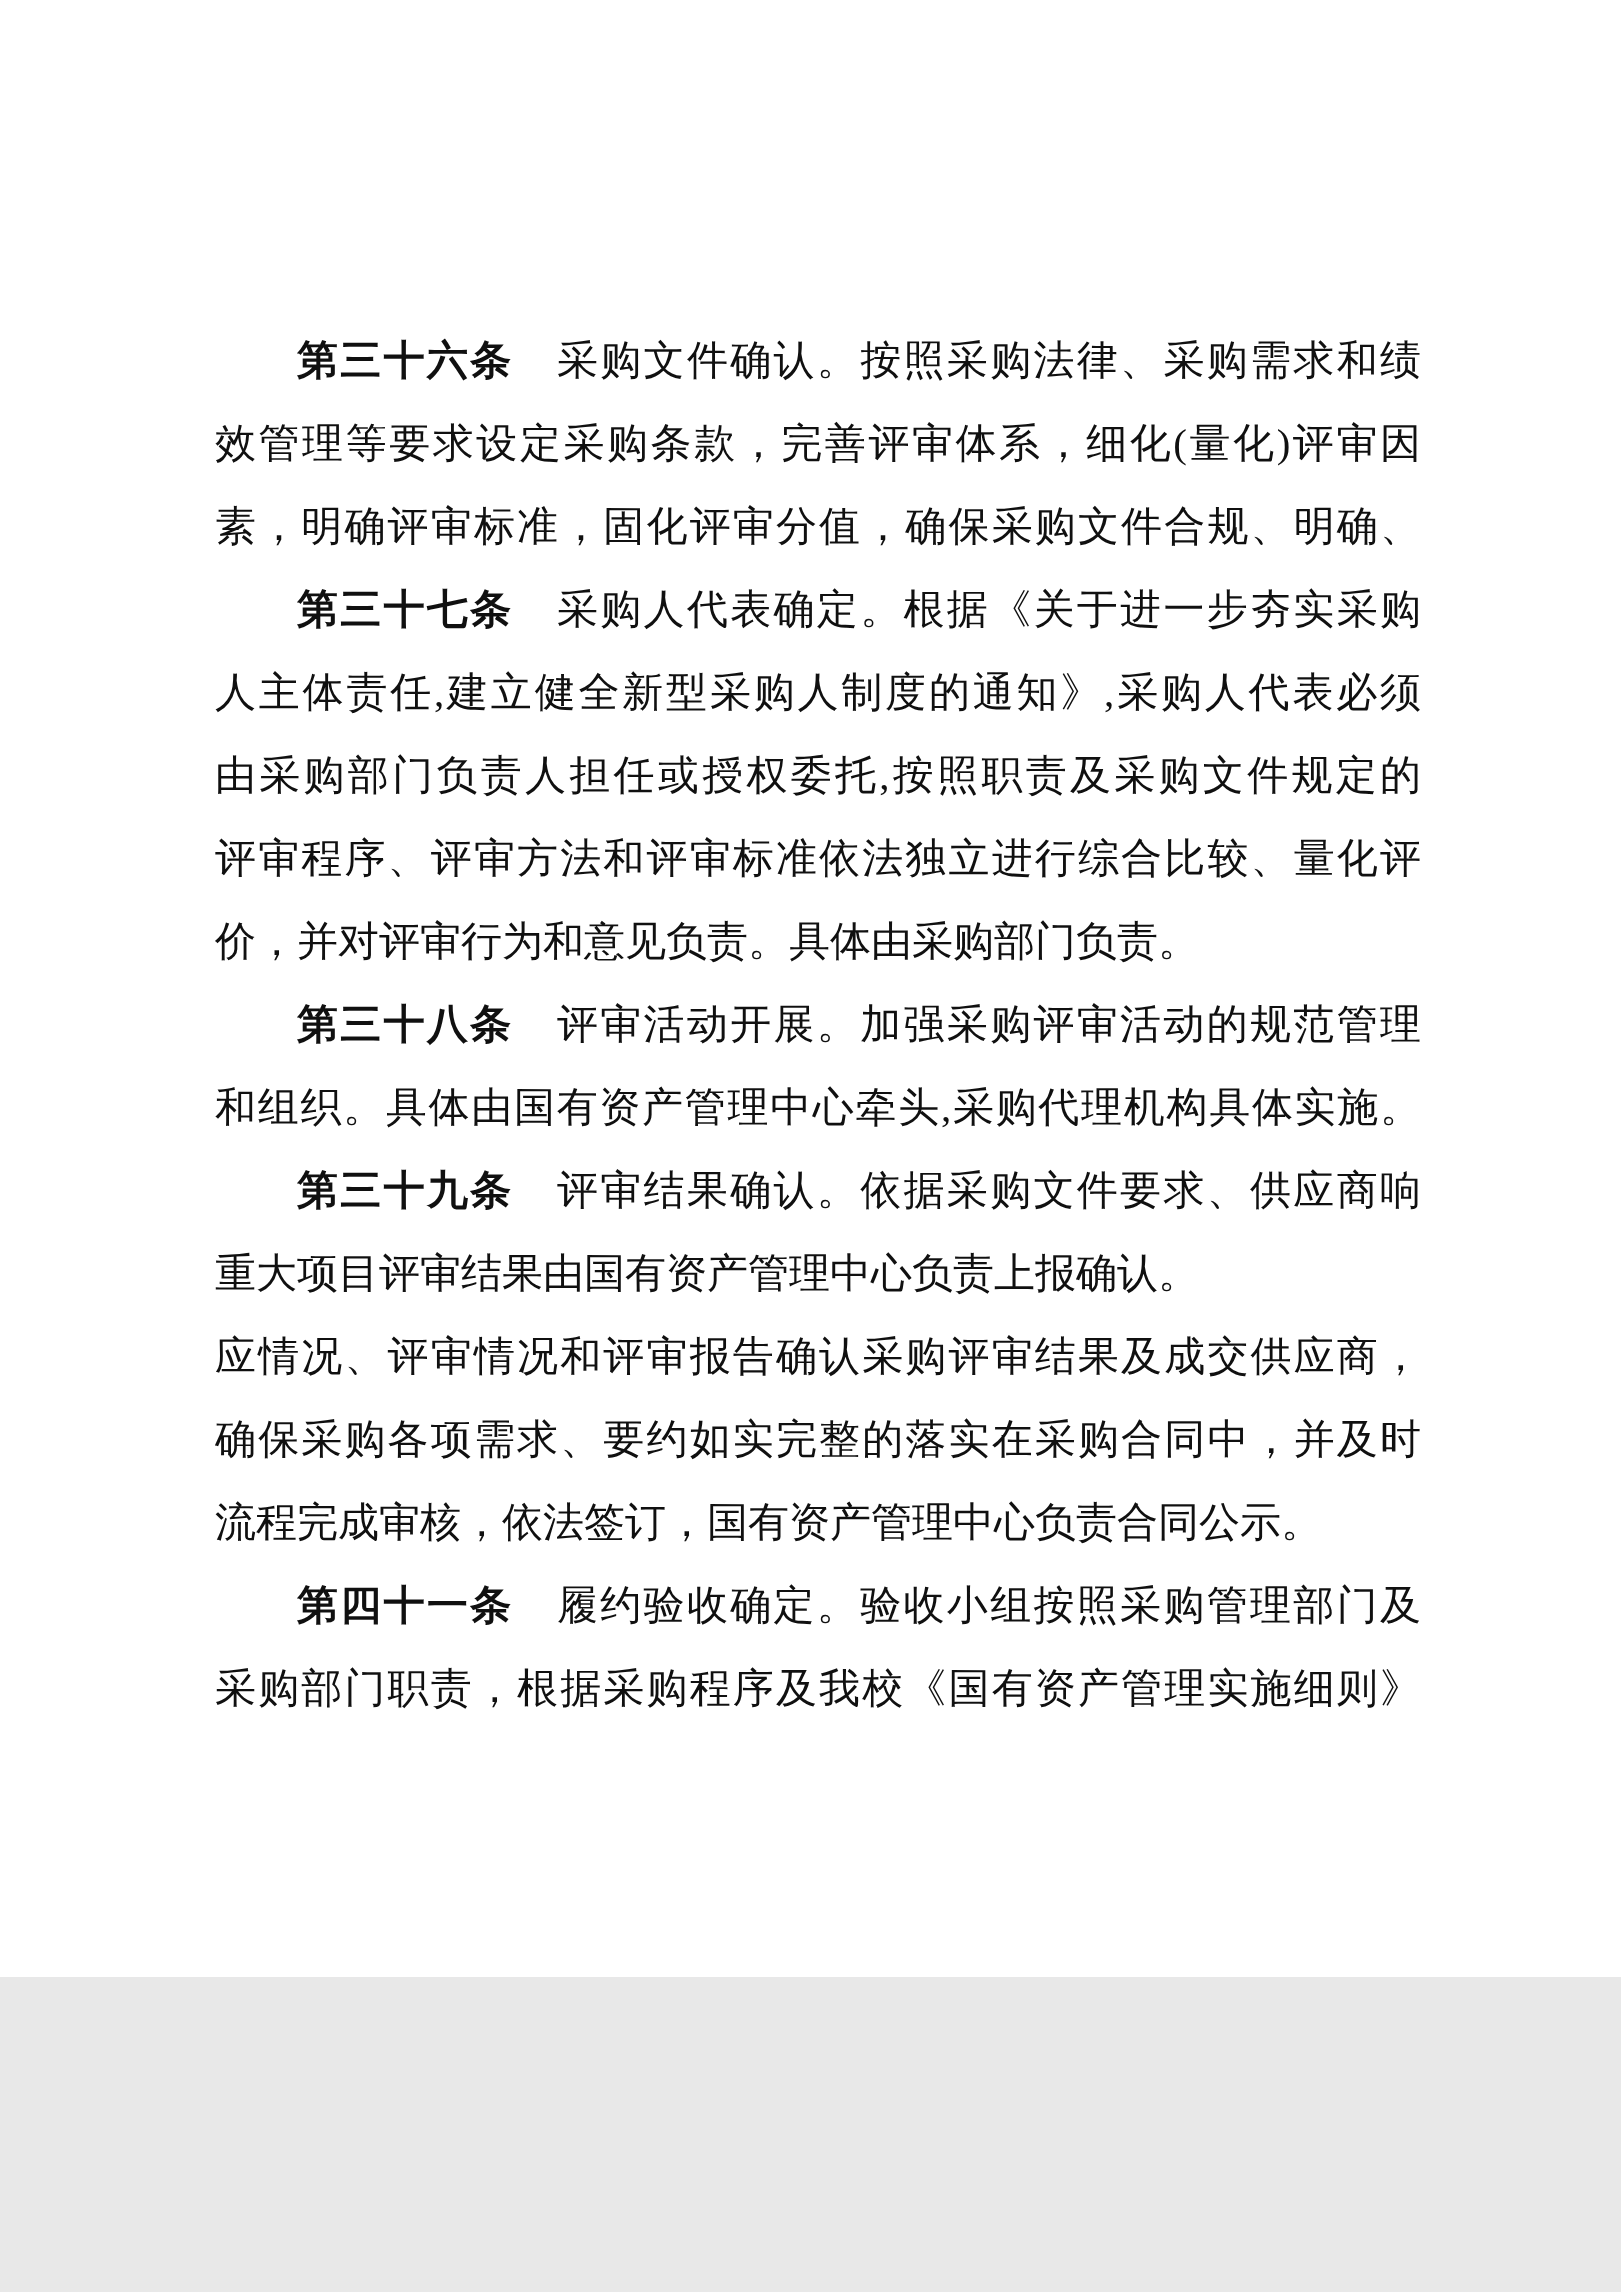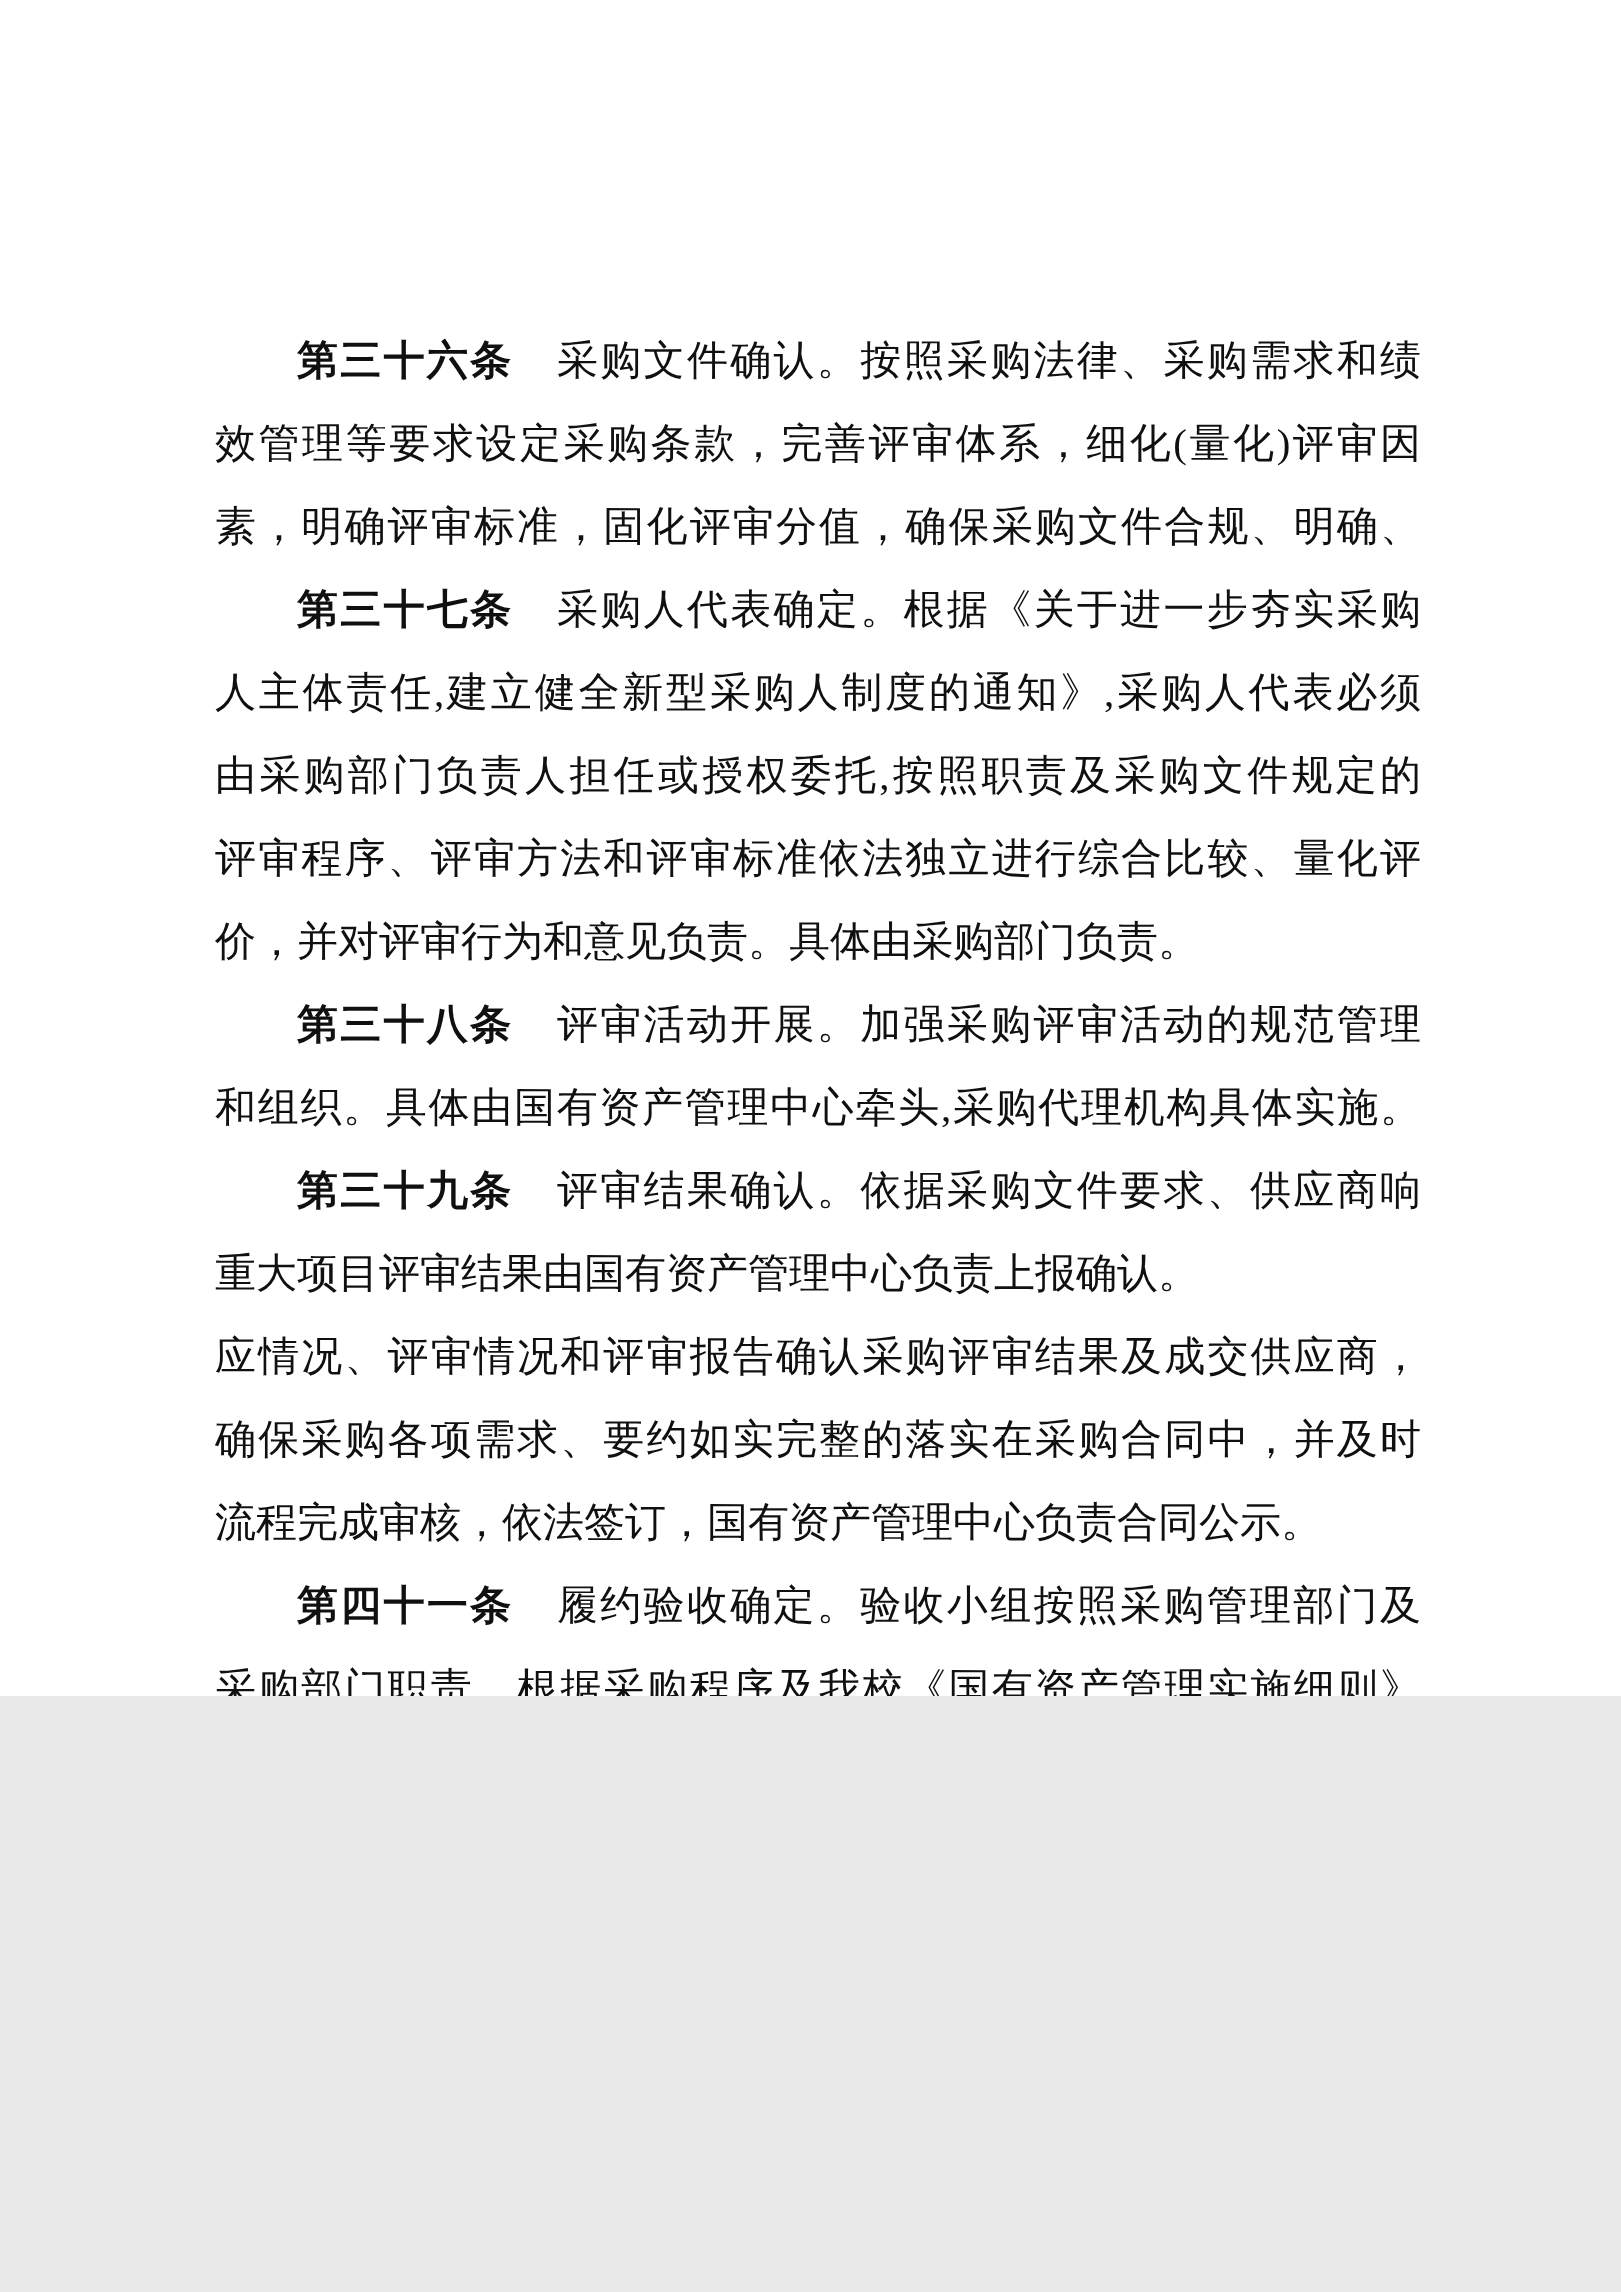--- a/index.html
+++ b/index.html
@@ -1,19 +1,19 @@
 <!DOCTYPE html>
 <html><head>
 <meta charset="utf-8">
 <style>
   html, body { margin:0; padding:0; background:#e8e8e8; }
   .page {
     position:relative;
     width:1621px;
-    height:1696px;
+    height:1977px;
     background:#ffffff;
     font-family:"Liberation Serif","DejaVu Serif",serif;
     color:#111111;
     overflow:hidden;
   }
   .content {
     position:absolute;
     left:215px;
     top:319px;
     width:1206px;

